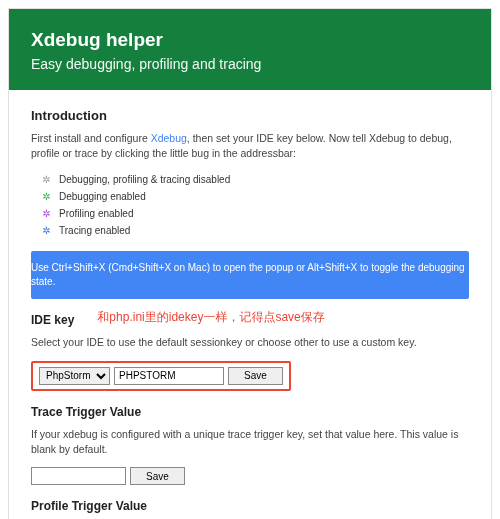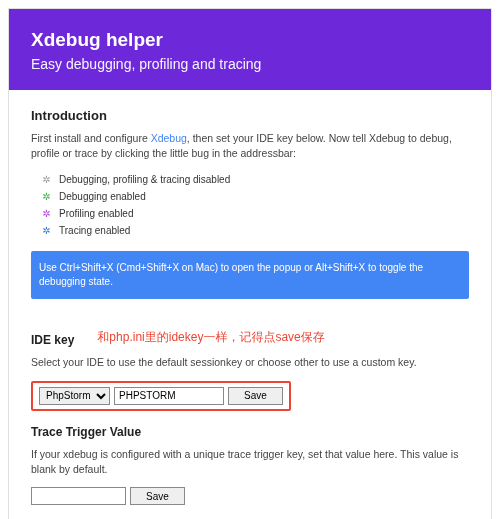--- a/index.html
+++ b/index.html
@@ -1,29 +1,29 @@
 <!DOCTYPE html>
 <html><head>
 <meta charset="utf-8">
 <style>
   * { box-sizing: border-box; margin: 0; padding: 0; }
   body { font-family: Arial, sans-serif; font-size: 11px; color: #333; background: #fff; width: 500px; }
   .outer { border: 1px solid #e0e0e0; margin: 8px; }
-  .header { background: #6d28d9; color: #fff; padding: 20px 22px 18px; }
+  .header { background: #15803d; color: #fff; padding: 20px 22px 18px; }
   .header h1 { font-size: 19px; font-weight: bold; margin-bottom: 5px; }
   .header .sub { font-size: 14px; opacity: 0.95; }
   .content { padding: 18px 22px 12px; }
   .content h2 { font-size: 13px; font-weight: bold; margin-bottom: 8px; color: #222; }
   .content h3 { font-size: 12px; font-weight: bold; margin: 14px 0 8px; color: #222; }
   .content p { font-size: 10.5px; line-height: 1.45; margin-bottom: 10px; color: #444; }
   .content a { color: #4285f4; text-decoration: none; }
   ul.legend { list-style: none; margin: 6px 0 12px 10px; }
   ul.legend li { font-size: 10px; line-height: 1.7; display: flex; align-items: center; }
   .bug-icon { width: 11px; height: 11px; display: inline-flex; align-items: center; justify-content: center; margin-right: 7px; font-size: 10px; }
-  .notice { background: #4285f4; color: #fff; padding: 10px 8px; font-size: 10px; line-height: 1.4; border-radius: 2px; margin-bottom: 20px; }
+  .notice { background: #4285f4; color: #fff; padding: 10px 0; font-size: 10px; line-height: 1.4; border-radius: 2px; margin-bottom: 0; }
   .row { display: flex; align-items: center; gap: 4px; margin: 6px 0 2px; }
   select { font-size: 10px; padding: 1px 2px; border: 1px solid #888; background: #efefef; height: 18px; }
   input[type=text] { font-size: 10px; padding: 2px 4px; border: 1px solid #888; height: 18px; }
   button { font-size: 10px; padding: 1px 15px; border: 1px solid #888; background: #efefef; height: 18px; cursor: pointer; }
   .highlight-box { border: 2px solid #e43; padding: 4px 6px; display: inline-flex; align-items: center; gap: 4px; border-radius: 2px; }
   .annot { color: #e43; font-size: 12px; font-weight: 500; margin-left: 23px; }
   .ide-row { display: flex; align-items: center; }
 </style>
 </head>
 <body>

